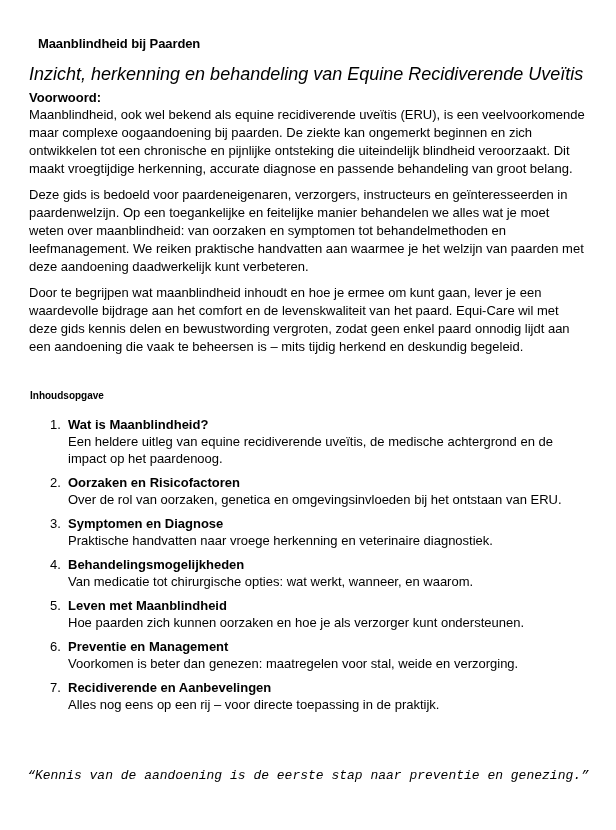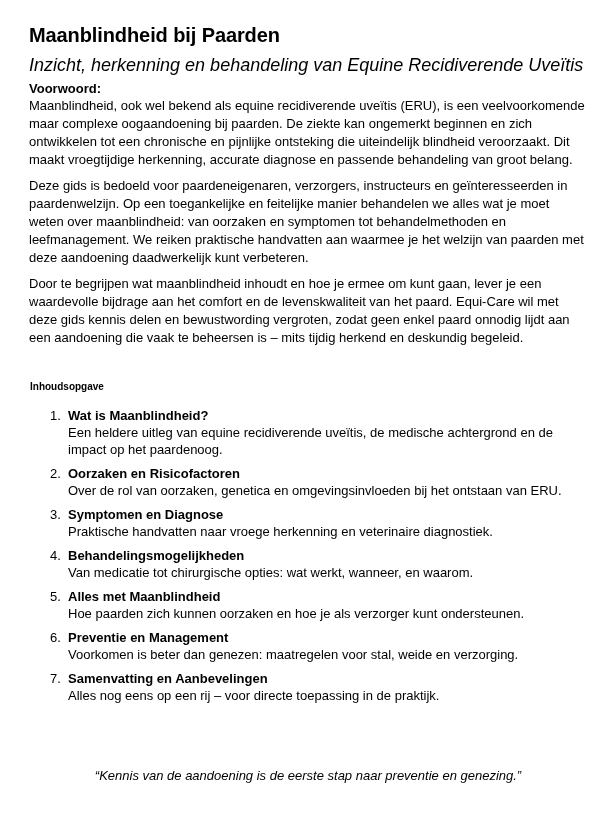--- a/index.html
+++ b/index.html
@@ -15,23 +15,23 @@
       color: #000000;
     }
     .page {
       position: relative;
       width: 616px;
       height: 830px;
       box-sizing: border-box;
       padding: 24px 30px 0 29px;
     }
     .title {
-      font-size: 20px;
+      font-size: 13px;
       font-weight: bold;
-      margin: 0;
+      margin: 9px;
       line-height: 22px;
       letter-spacing: -0.1px;
     }
     .subtitle {
       font-size: 18px;
       font-style: italic;
       margin: 10px 0 0 0;
       line-height: 18px;
     }
     .section-label {
@@ -78,20 +78,21 @@
     }
     .quote {
       position: absolute;
       left: 0;
       width: 616px;
       top: 768px;
       text-align: center;
       font-size: 13px;
       font-style: italic;
       line-height: 16px;
+      font-family: Liberation Mono, monospace;
     }
   </style>
 </head>
 <body>
 
 <div class="page">
   <h1 class="title">Maanblindheid bij Paarden</h1>
   <p class="subtitle">Inzicht, herkenning en behandeling van Equine Recidiverende Uveïtis</p>
 
   <div>
@@ -119,30 +120,30 @@
         <span class="toc-title">Symptomen en Diagnose</span>
         <span class="toc-desc">Praktische handvatten naar vroege herkenning en veterinaire diagnostiek.</span>
       </li>
       <li class="toc-item">
         <span class="toc-num">4.</span>
         <span class="toc-title">Behandelingsmogelijkheden</span>
         <span class="toc-desc">Van medicatie tot chirurgische opties: wat werkt, wanneer, en waarom.</span>
       </li>
       <li class="toc-item">
         <span class="toc-num">5.</span>
-        <span class="toc-title">Alles met Maanblindheid</span>
+        <span class="toc-title">Leven met Maanblindheid</span>
         <span class="toc-desc">Hoe paarden zich kunnen oorzaken en hoe je als verzorger kunt ondersteunen.</span>
       </li>
       <li class="toc-item">
         <span class="toc-num">6.</span>
         <span class="toc-title">Preventie en Management</span>
         <span class="toc-desc">Voorkomen is beter dan genezen: maatregelen voor stal, weide en verzorging.</span>
       </li>
       <li class="toc-item">
         <span class="toc-num">7.</span>
-        <span class="toc-title">Samenvatting en Aanbevelingen</span>
+        <span class="toc-title">Recidiverende en Aanbevelingen</span>
         <span class="toc-desc">Alles nog eens op een rij – voor directe toepassing in de praktijk.</span>
       </li>
     </ol>
   </div>
 
   <div class="quote">“Kennis van de aandoening is de eerste stap naar preventie en genezing.”</div>
 </div>
 
 </body></html>

